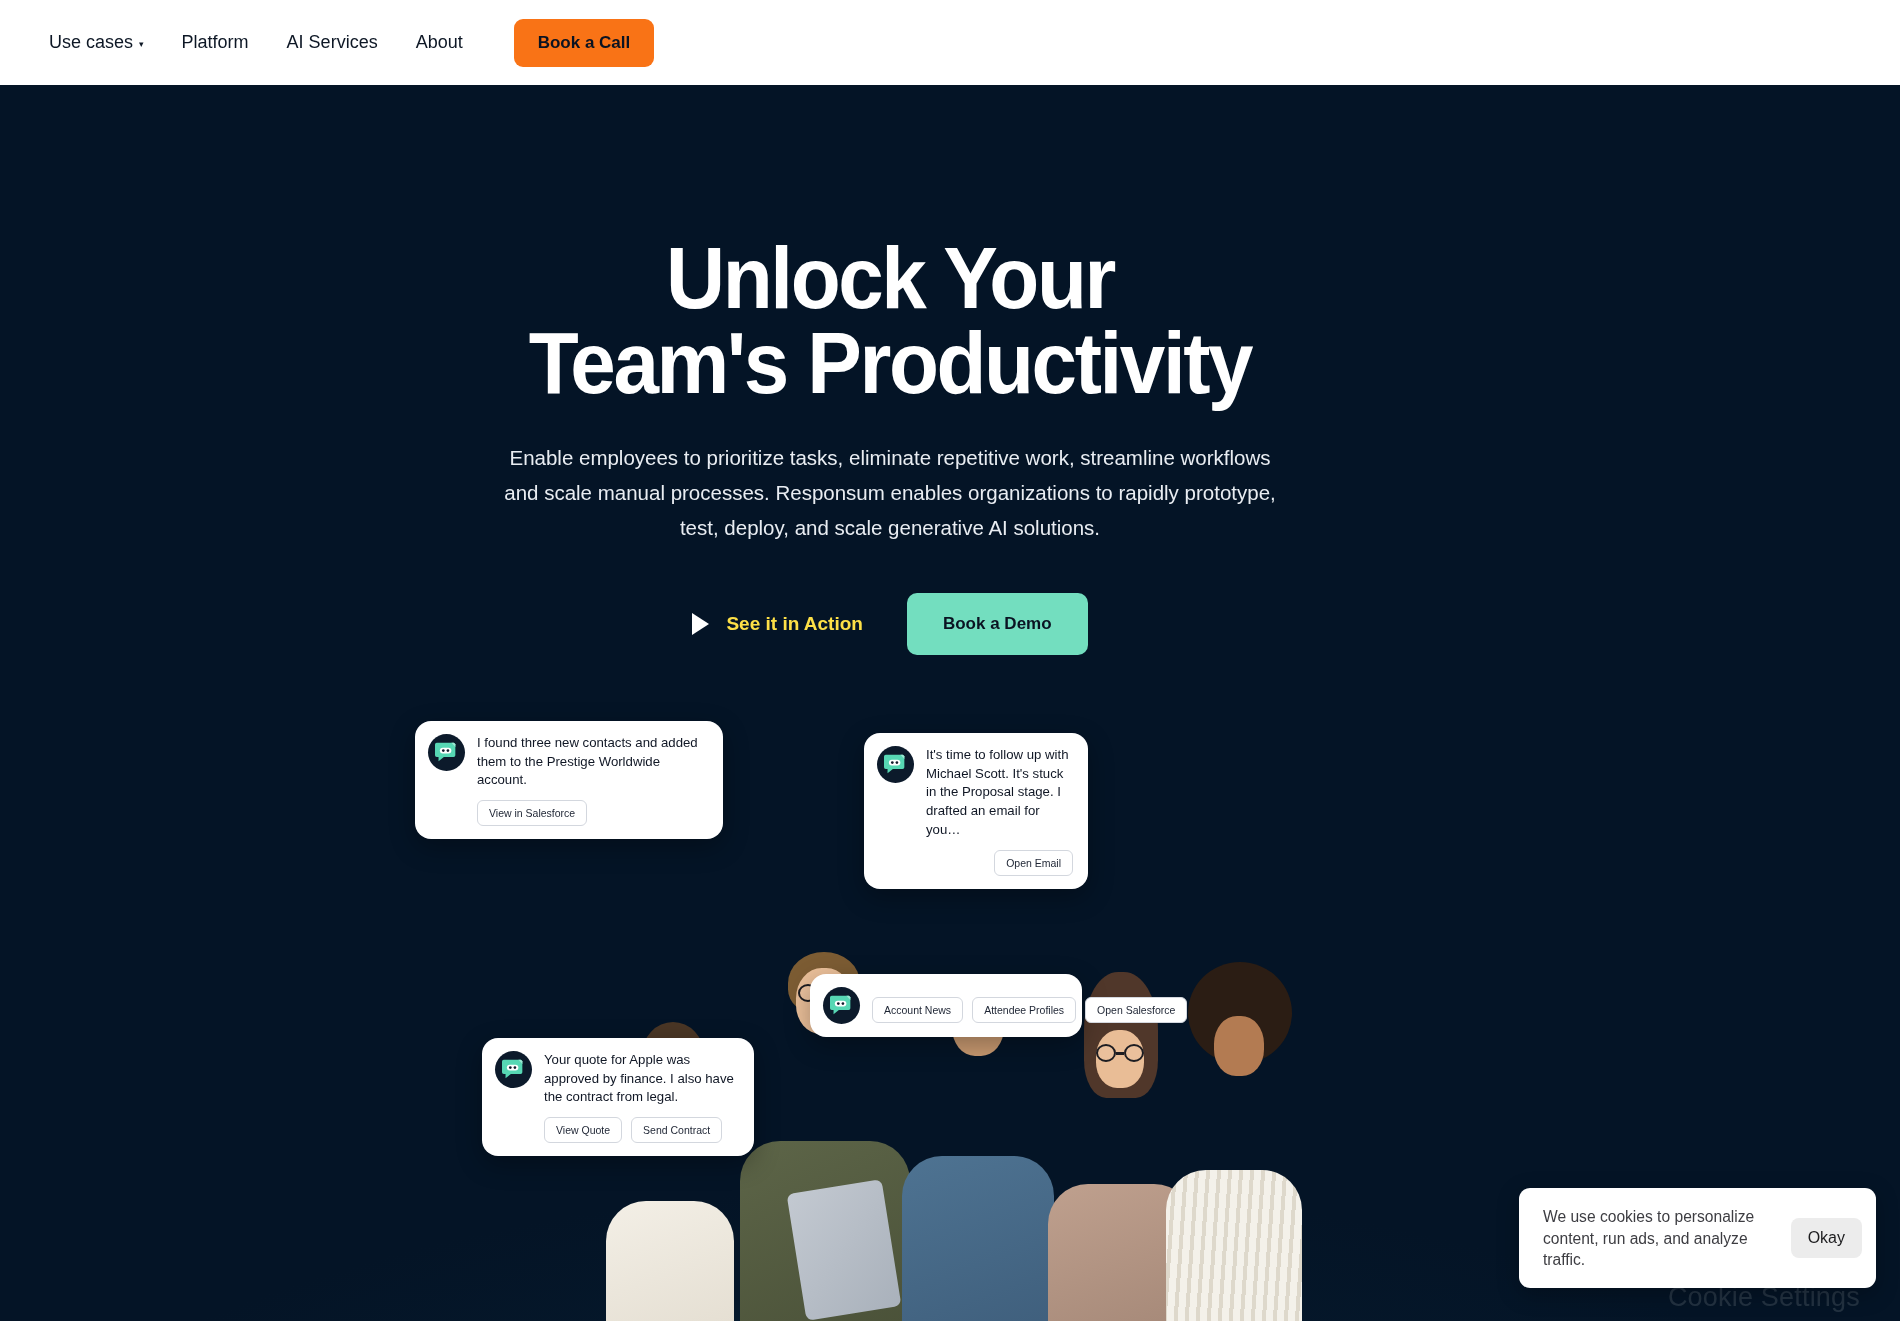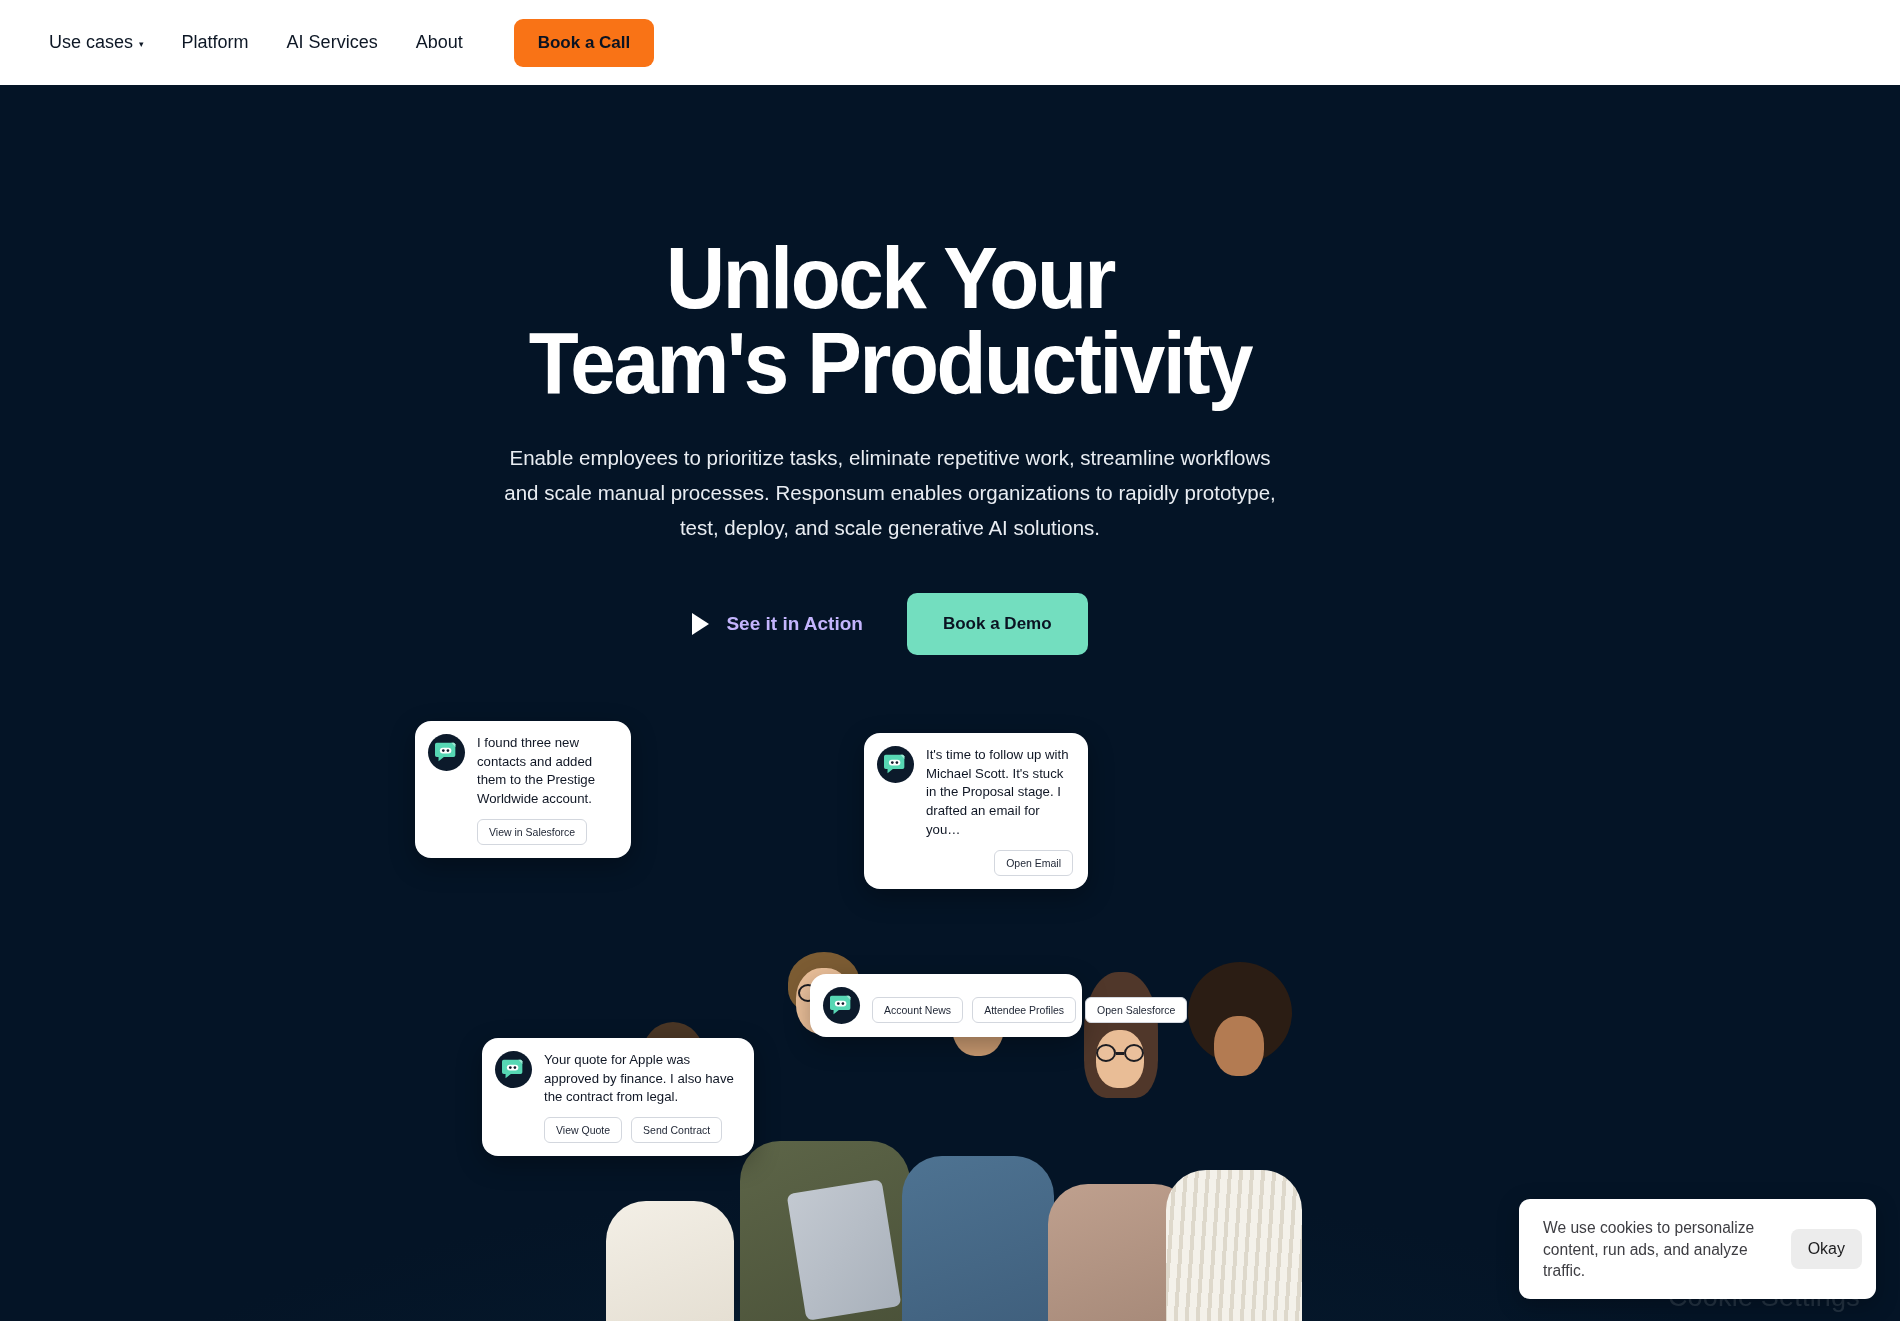--- a/index.html
+++ b/index.html
@@ -91,21 +91,21 @@
     width:790px;
     color:#e9edf2;
     font-size:20.5px; line-height:1.72; font-weight:400;
   }
   .cta-row {
     margin-top:48px;
     display:flex; align-items:center; justify-content:center; gap:44px;
   }
   .cta-play {
     display:flex; align-items:center; gap:17px;
-    color:#c4b5fd; font-size:19px; font-weight:700; cursor:pointer;
+    color:#fde047; font-size:19px; font-weight:700; cursor:pointer;
   }
   .play-tri {
     width:0; height:0;
     border-left:17px solid #ffffff;
     border-top:11px solid transparent;
     border-bottom:11px solid transparent;
   }
   .btn-demo {
     background:#73debf; color:#0a1322;
     font-size:17px; font-weight:700;
@@ -161,33 +161,33 @@
   .chip {
     border:1px solid #d3d7de; border-radius:6px;
     background:#fff; color:#1d2433;
     font-size:10.5px; font-weight:500;
     padding:6px 11px; cursor:pointer; white-space:nowrap;
     font-family:"Liberation Sans", sans-serif;
   }
   .ac-right { justify-content:flex-end; }
   .ac-left { justify-content:flex-start; }
 
-  #card-contacts { left:415px; top:636px;  width:216px; }
+  #card-contacts { left:415px; top:636px;  width:308px; }
   #card-followup { left:864px; top:648px;  width:224px; }
   #card-meeting  { left:810px; top:889px;  width:272px; }
   #card-quote    { left:482px; top:953px;  width:272px; }
 
   
   .cookie-ghost {
     position:absolute; right:40px; bottom:8px;
     font-size:27px; color:#3d4b58; opacity:0.55;
     z-index:28; letter-spacing:0.2px;
   }
   .cookie {
-    position:absolute; right:24px; bottom:22px;
+    position:absolute; right:24px; bottom:33px;
     width:357px;
     background:#ffffff; border-radius:11px;
     box-shadow:0 6px 22px rgba(0,0,0,0.26);
     padding:18px 14px 18px 24px;
     display:flex; align-items:center; gap:12px;
     z-index:30;
   }
   .cookie-text {
     flex:1; font-size:15.6px; line-height:1.36; color:#3d3d42; font-weight:400;
   }

